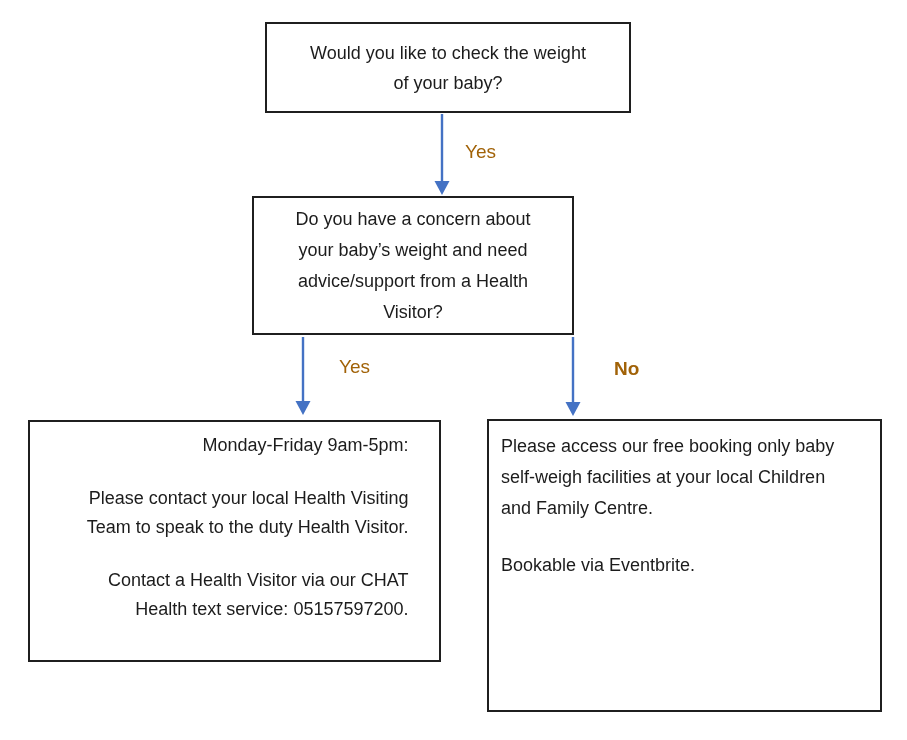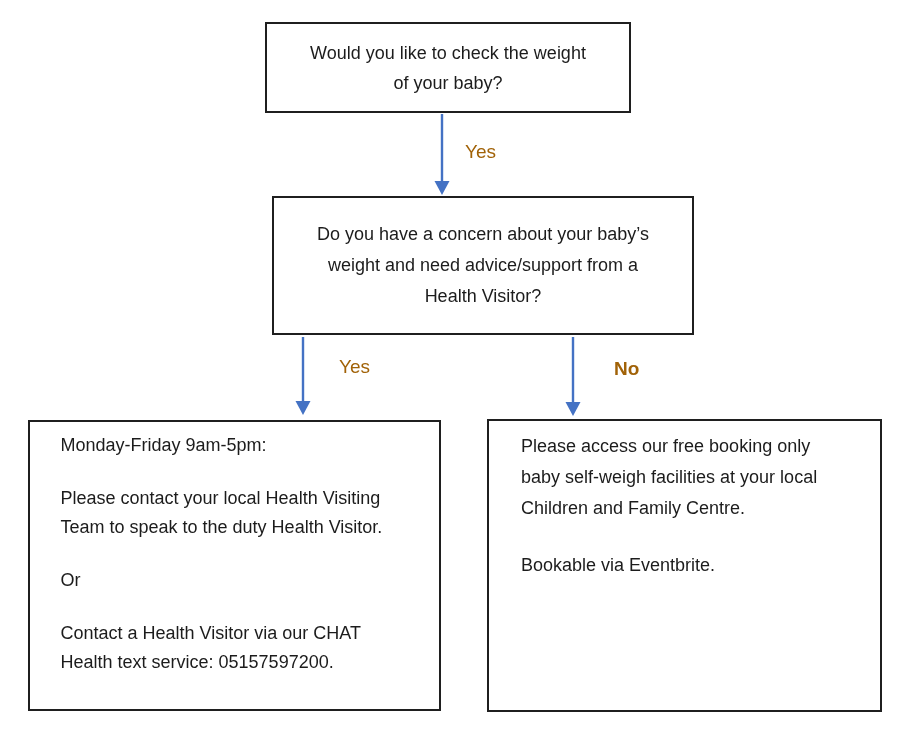--- a/index.html
+++ b/index.html
@@ -45,43 +45,43 @@
   }
   .decision p {
     margin: 0;
   }
   .box-q1 {
     left: 265px; top: 22px;
     width: 366px; height: 91px;
     padding: 0 38px;
   }
   .box-q2 {
-    left: 272px; top: 196px;
-    width: 422px; height: 139px;
+    left: 252px; top: 196px;
+    width: 322px; height: 139px;
     padding: 16px 26px;
     line-height: 31px;
   }
   .box-left {
     left: 28px; top: 420px;
-    width: 413px; height: 291px;
+    width: 413px; height: 242px;
     padding: 9px 20px;
-    text-align: left;
+    text-align: right;
     line-height: 29px;
   }
   .box-left p {
     margin: 0 auto 24px;
     max-width: 348px;
   }
   .box-left p:last-child {
     margin-bottom: 0;
   }
   .box-right {
     left: 487px; top: 419px;
     width: 395px; height: 293px;
-    padding: 10px 32px;
+    padding: 10px 12px;
     text-align: left;
     line-height: 31px;
   }
   .box-right p {
     margin: 0 0 26px;
     max-width: 354px;
   }
   .box-right p:last-child {
     margin-bottom: 0;
   }
@@ -127,21 +127,20 @@
     <p>Do you have a concern about your baby’s weight and need advice/support from a Health Visitor?</p>
   </div>
 
   <div class="edge-label label-left-yes">Yes</div>
 
   <div class="edge-label label-right-no">No</div>
 
   <div class="box box-left">
     <p>Monday-Friday 9am-5pm:</p>
     <p>Please contact your local Health Visiting Team to speak to the duty Health Visitor.</p>
-    <p>Or</p>
     <p>Contact a Health Visitor via our CHAT Health text service: 05157597200.</p>
   </div>
 
   <div class="box box-right">
     <p>Please access our free booking only baby self-weigh facilities at your local Children and Family Centre.</p>
     <p>Bookable via Eventbrite.</p>
   </div>
 
 </div>
 

